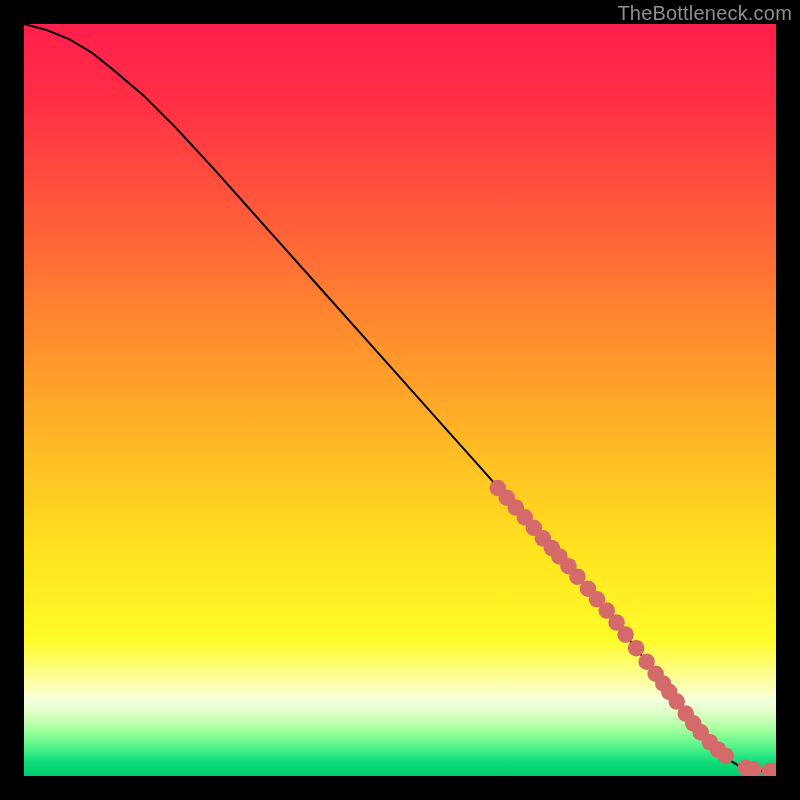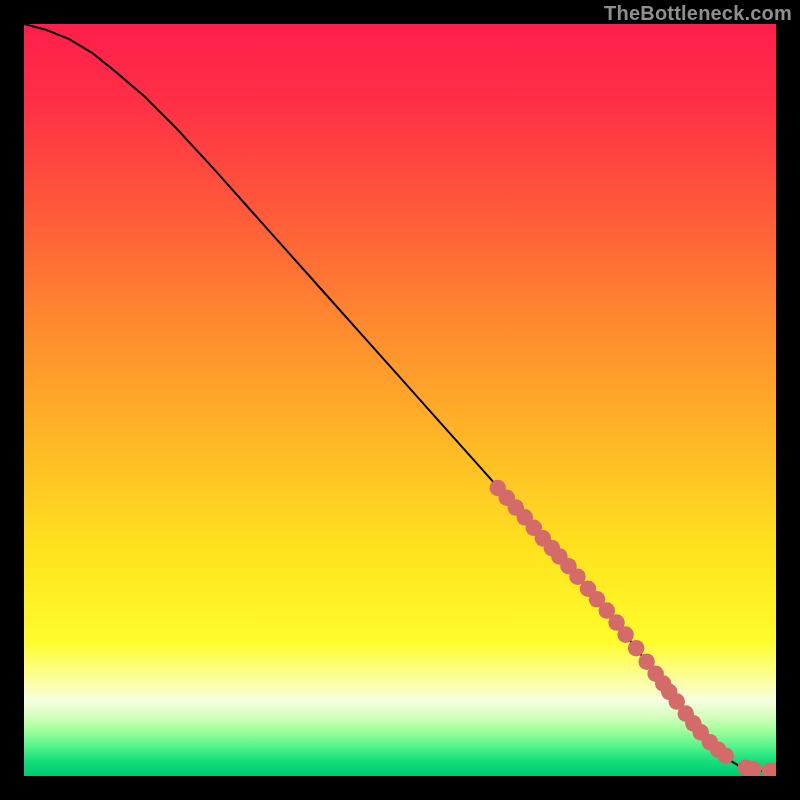--- a/index.html
+++ b/index.html
@@ -15,21 +15,21 @@
     position: relative;
     width: 800px;
     height: 800px;
   }
   .watermark {
     position: absolute;
     top: 2px;
     right: 8px;
     color: #8f8f8f;
     font-size: 20px;
-    font-weight: 700;
+    font-weight: 400;
     letter-spacing: 0.2px;
     z-index: 50;
     user-select: none;
   }
   .plot {
     position: absolute;
     left: 24px;
     top: 24px;
     width: 752px;
     height: 752px;

